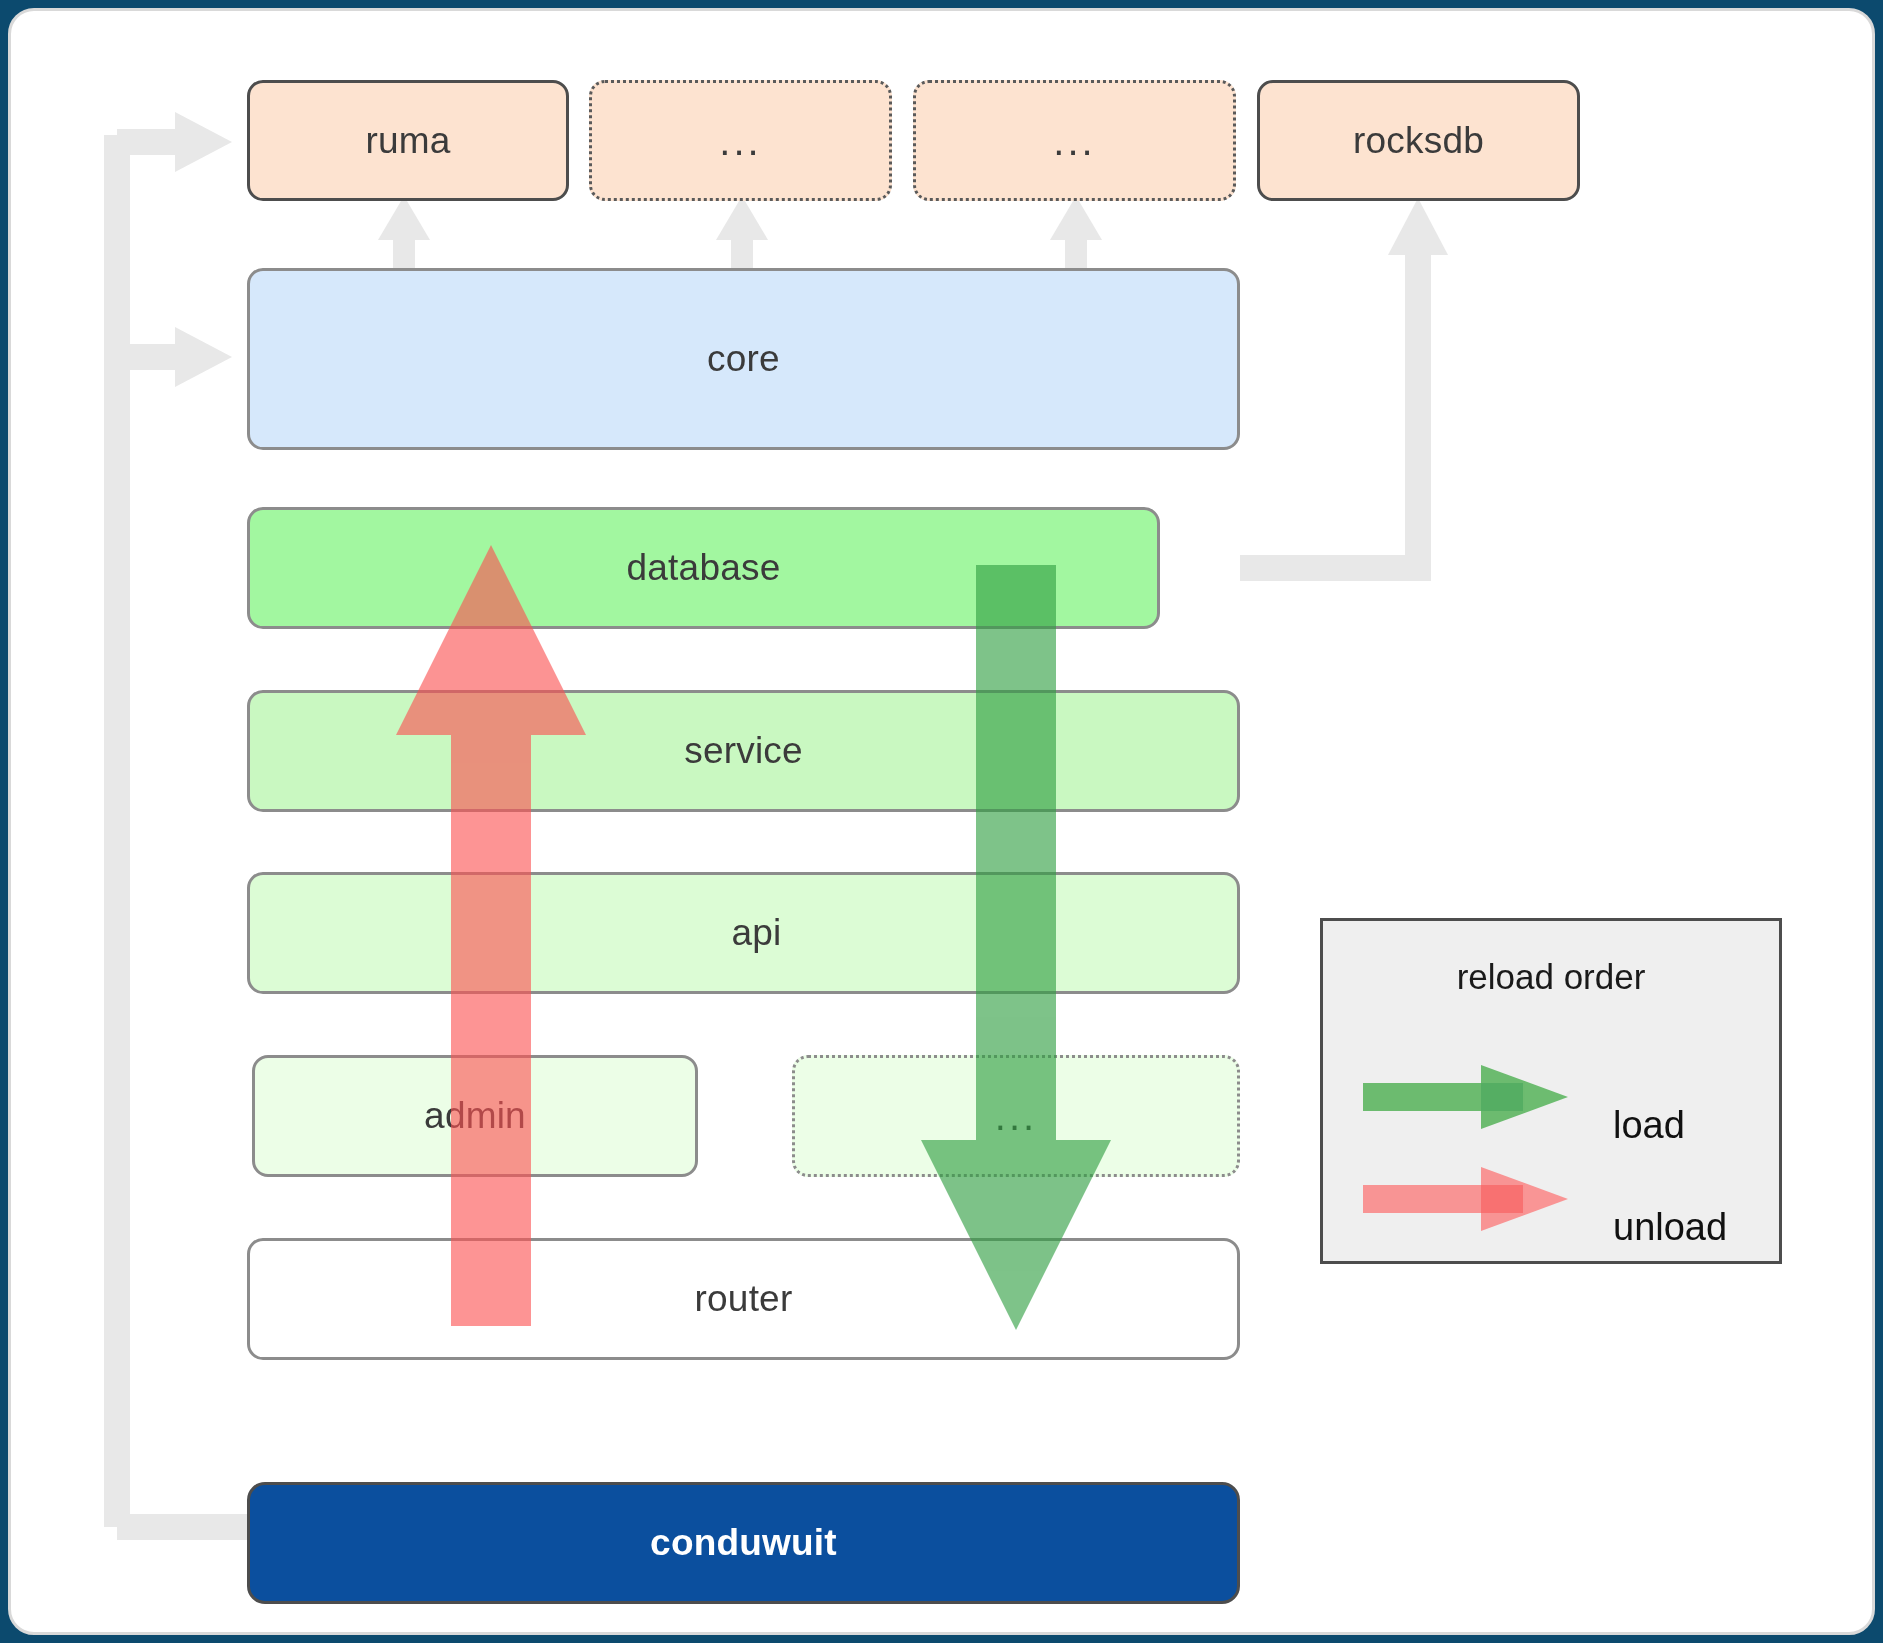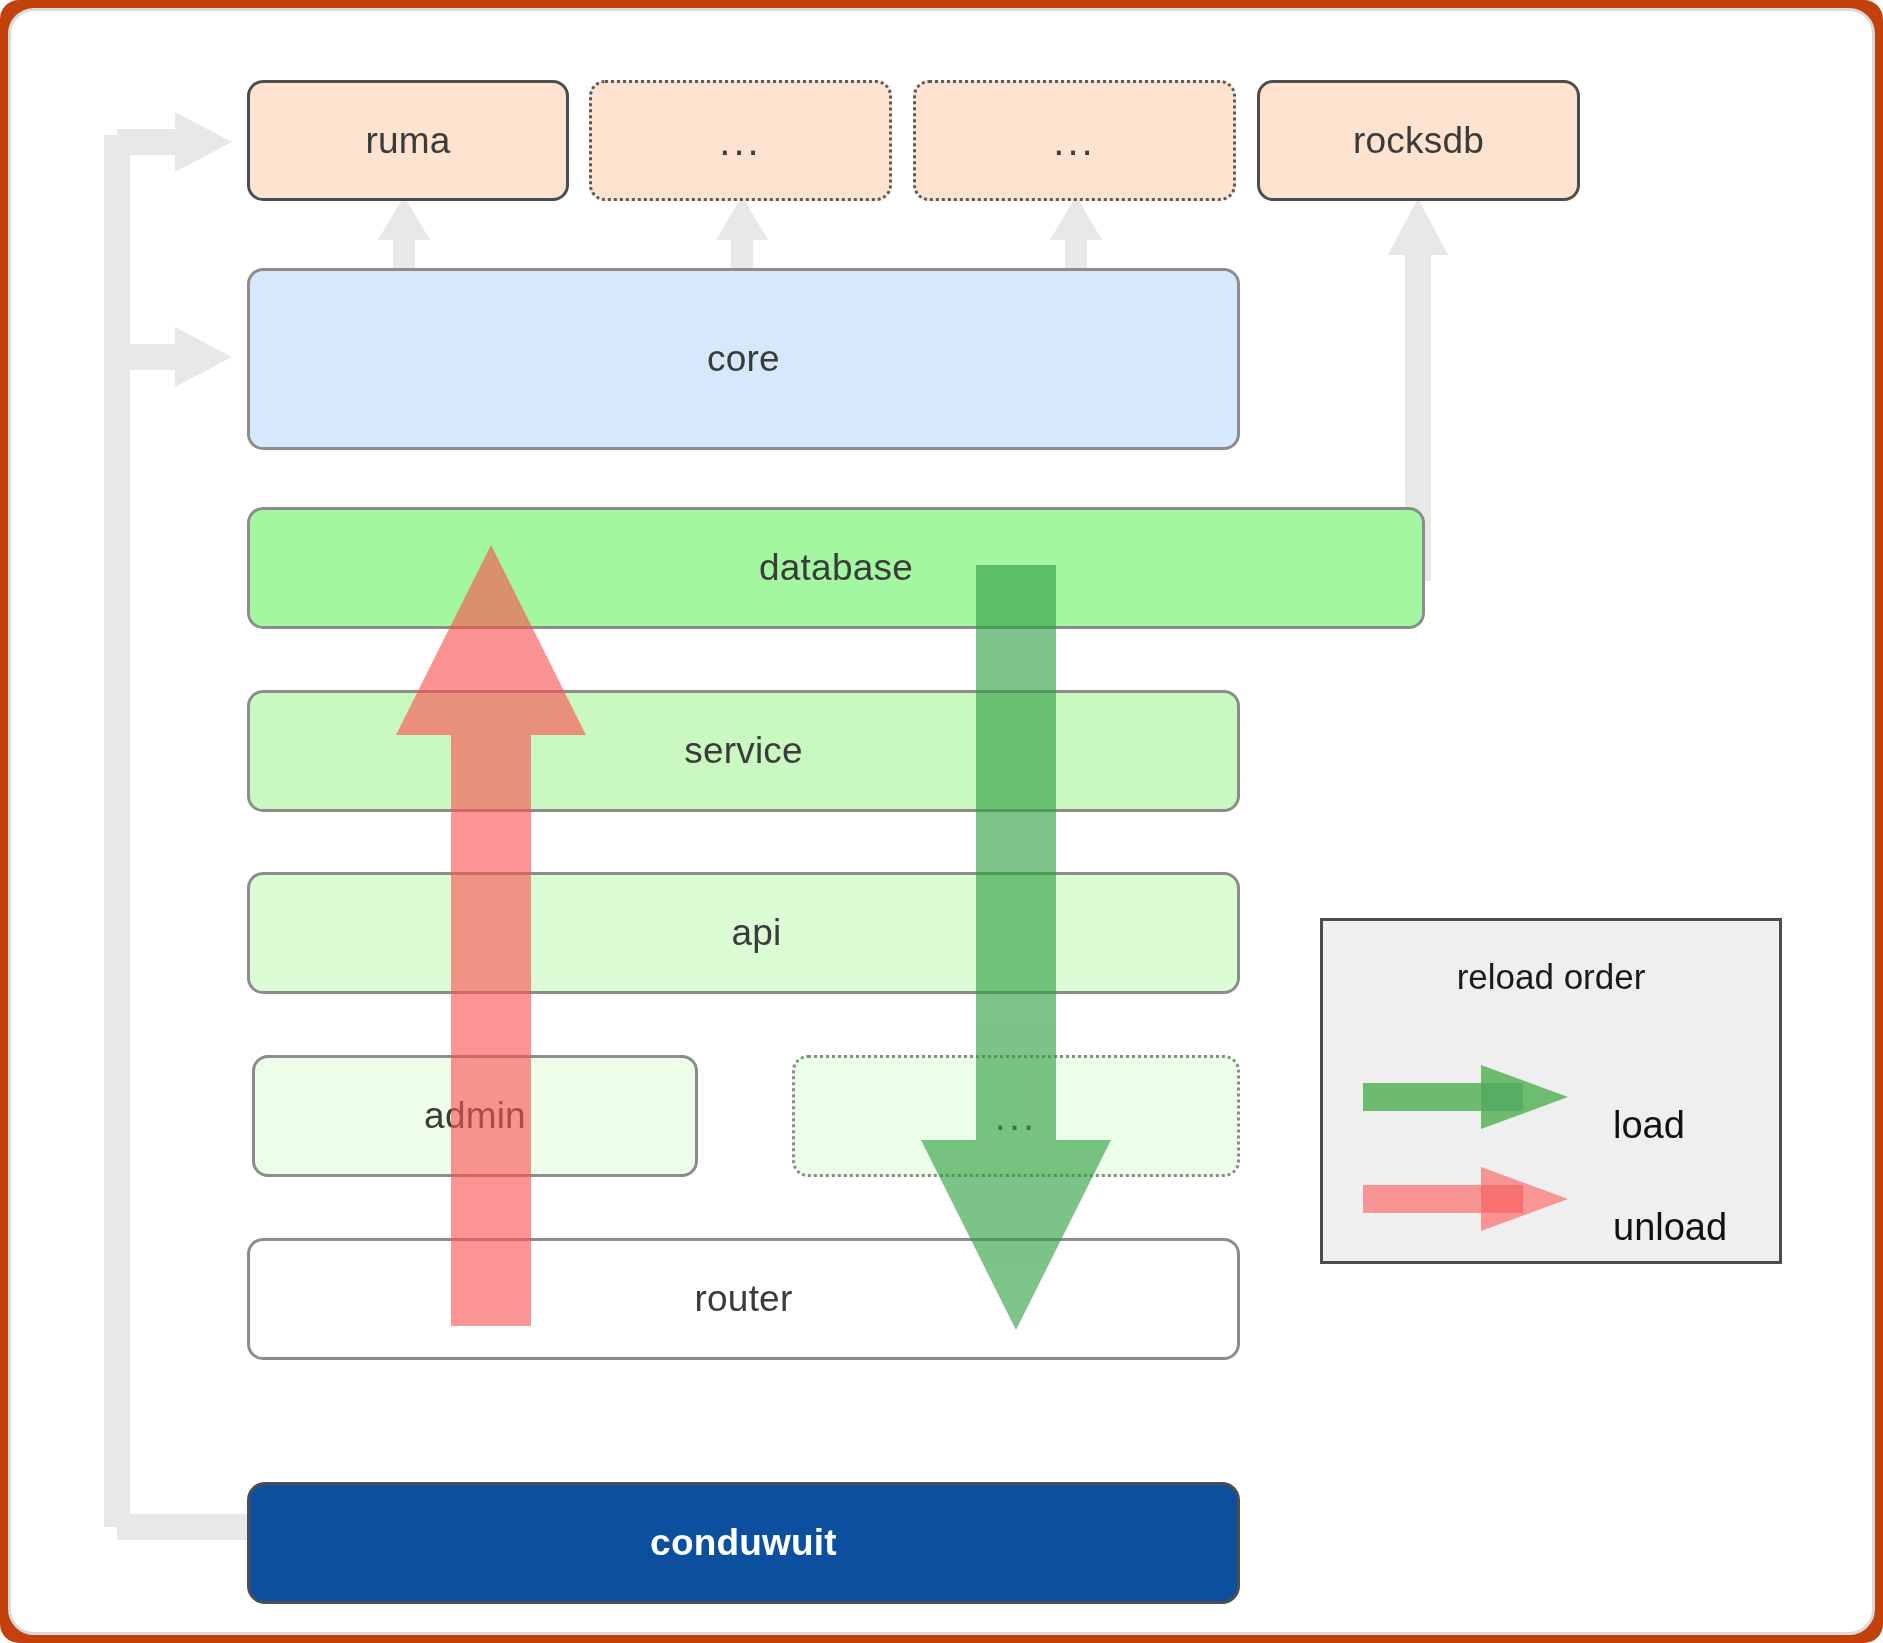--- a/index.html
+++ b/index.html
@@ -2,23 +2,22 @@
 <html><head>
 <meta charset="utf-8">
 <style>
   html,body{margin:0;padding:0;background:#ffffff;}
   body{font-family:"Liberation Sans","DejaVu Sans",sans-serif;}
 
   #stage{
     position:relative;
     width:1883px;
     height:1643px;
-    background:#c2410c;
+    background:#0c4a6e;
     overflow:hidden;
-    border-radius:19px;
   }
 
   
   .frame{
     position:absolute;
     left:8px; top:8px;
     width:1867px; height:1627px;
     box-sizing:border-box;
     border:3px solid #d9d9d9;
     border-radius:26px;
@@ -139,21 +138,21 @@
   </div>
 
   <div class="node gray fill-blue" style="left:247px;top:268px;width:993px;height:182px;">
     <span class="lbl">core</span>
   </div>
 
   <div class="node solid fill-peach" style="left:1257px;top:80px;width:323px;height:121px;">
     <span class="lbl">rocksdb</span>
   </div>
 
-  <div class="node gray fill-g1" style="left:247px;top:507px;width:1178px;height:122px;">
+  <div class="node gray fill-g1" style="left:247px;top:507px;width:913px;height:122px;">
     <span class="lbl">database</span>
   </div>
 
   <div class="node gray fill-g2" style="left:247px;top:690px;width:993px;height:122px;">
     <span class="lbl">service</span>
   </div>
 
   <div class="node gray fill-g3" style="left:247px;top:872px;width:993px;height:122px;">
     <span class="lbl">api</span>
   </div>

